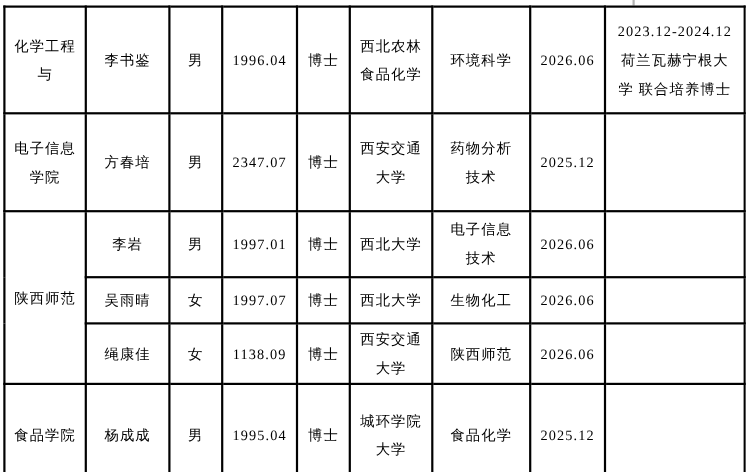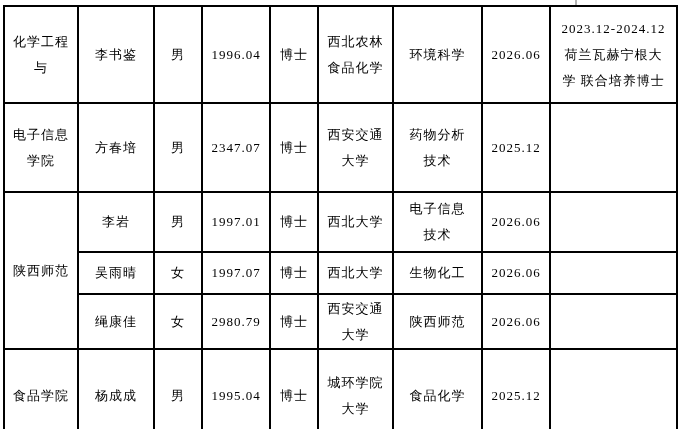--- a/index.html
+++ b/index.html
@@ -115,21 +115,21 @@
         <td>1997.07</td>
         <td>博士</td>
         <td>西北大学</td>
         <td>生物化工</td>
         <td>2026.06</td>
         <td class="remark-cell"></td>
       </tr>
       <tr style="height:55px">
         <td>绳康佳</td>
         <td>女</td>
-        <td>2980.79</td>
+        <td>1138.09</td>
         <td>博士</td>
         <td>西安交通
 大学</td>
         <td>陕西师范</td>
         <td>2026.06</td>
         <td class="remark-cell"></td>
       </tr>
       <tr style="height:93px">
         <td>食品学院</td>
         <td>杨成成</td>

